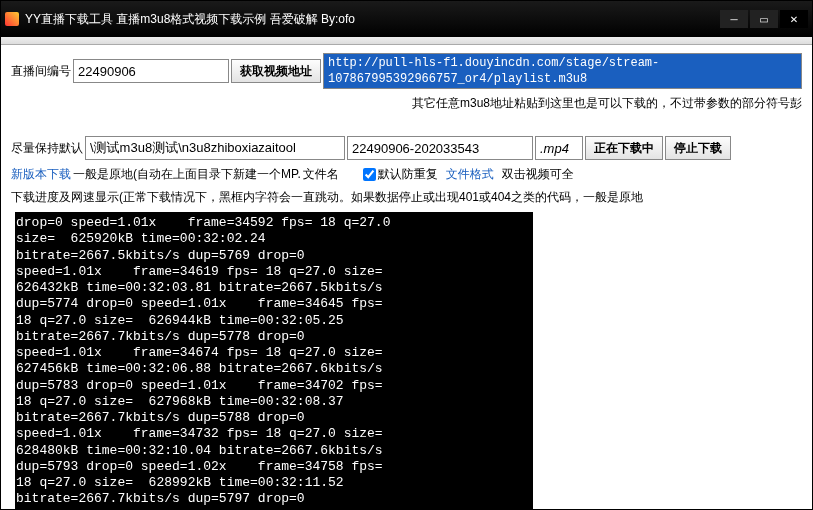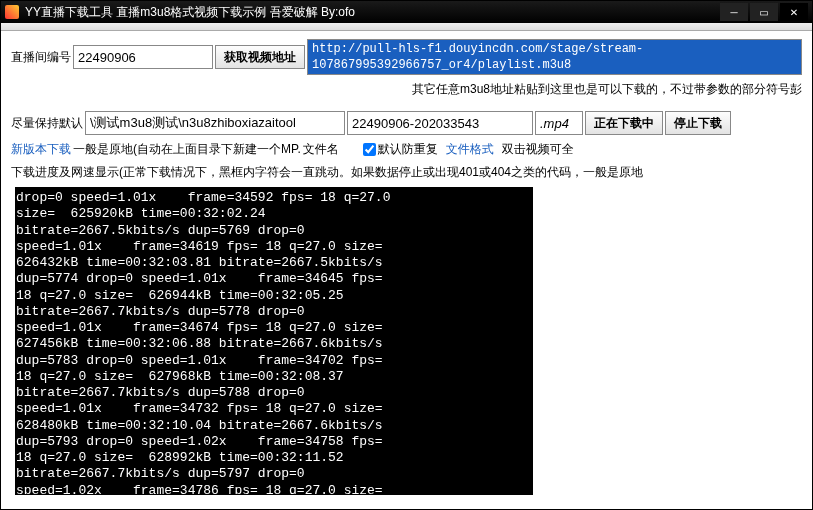--- a/index.html
+++ b/index.html
@@ -6,21 +6,21 @@
   body {
     font-family: "Microsoft YaHei", Arial, sans-serif;
     font-size: 12px;
     background: #fff;
     width: 813px;
     height: 510px;
     overflow: hidden;
     border: 1px solid #000;
   }
   .titlebar {
-    height: 22px;
+    height: 36px;
     background: linear-gradient(to bottom,#1a1a1a,#000);
     color: #fff;
     display: flex;
     align-items: center;
     padding: 0 4px;
     font-size: 12px;
   }
   .titlebar .icon {
     width: 14px; height: 14px;
     background: linear-gradient(45deg,#f33,#fc3);
@@ -58,21 +58,21 @@
     white-space: nowrap;
   }
   .label { color: #000; }
   input[type=text].field {
     height: 24px;
     border: 1px solid #888;
     padding: 0 4px;
     font-size: 13px;
     font-family: inherit;
   }
-  .room-id { width: 140px; }
+  .room-id { width: 156px; }
   button.btn {
     height: 24px;
     padding: 0 8px;
     background: linear-gradient(to bottom,#fdfdfd,#e3e3e3);
     border: 1px solid #888;
     font-size: 12px;
     font-family: inherit;
     cursor: pointer;
     font-weight: bold;
   }
@@ -128,21 +128,21 @@
 
 <div class="client">
 
   <div class="row">
     <span class="label">直播间编号</span>
     <input type="text" class="field room-id" value="22490906" style="">
     <button class="btn">获取视频地址</button>
     <textarea class="url-box" style="">http://pull-hls-f1.douyincdn.com/stage/stream-107867995392966757_or4/playlist.m3u8</textarea>
   </div>
 
-  <div class="row truncate" style="justify-content:center;padding-right:0;margin-bottom:13px">
+  <div class="row truncate" style="justify-content:center;padding-right:0;margin-bottom:24px">
     <span class="thin-label truncate" style="flex:1;text-align:right">其它任意m3u8地址粘贴到这里也是可以下载的，不过带参数的部分符号彭</span>
   </div>
 
   <div class="row">
     <span class="label">尽量保持默认</span>
     <input type="text" class="field path-input" value="\测试m3u8测试\n3u8zhiboxiazaitool" style="">
     <input type="text" class="field filename-input" value="22490906-202033543" style="">
     <input type="text" class="field ext-input" value=".mp4" style="">
     <button class="btn">正在下载中</button>
     <button class="btn">停止下载</button>

